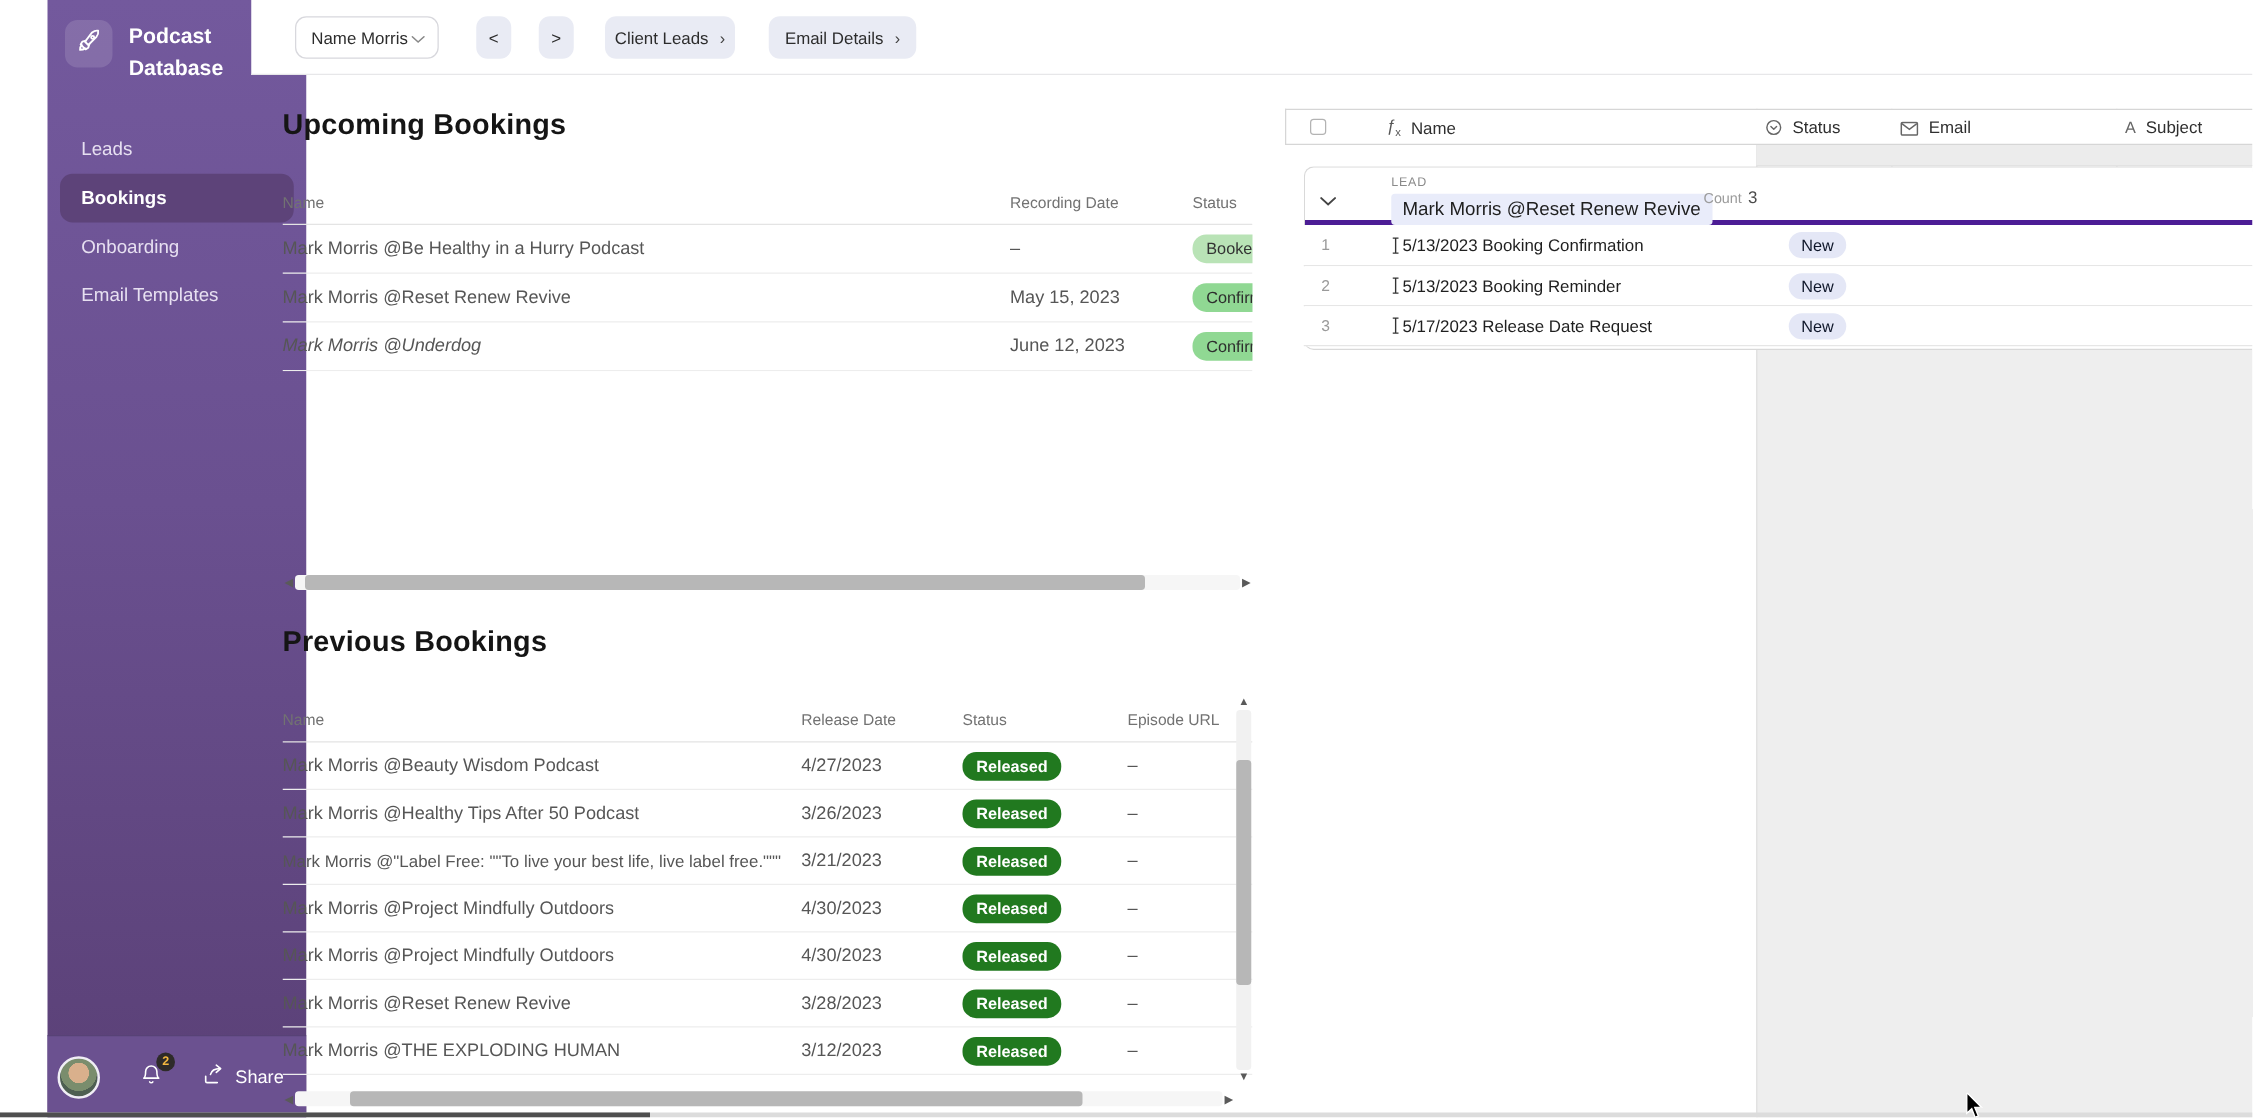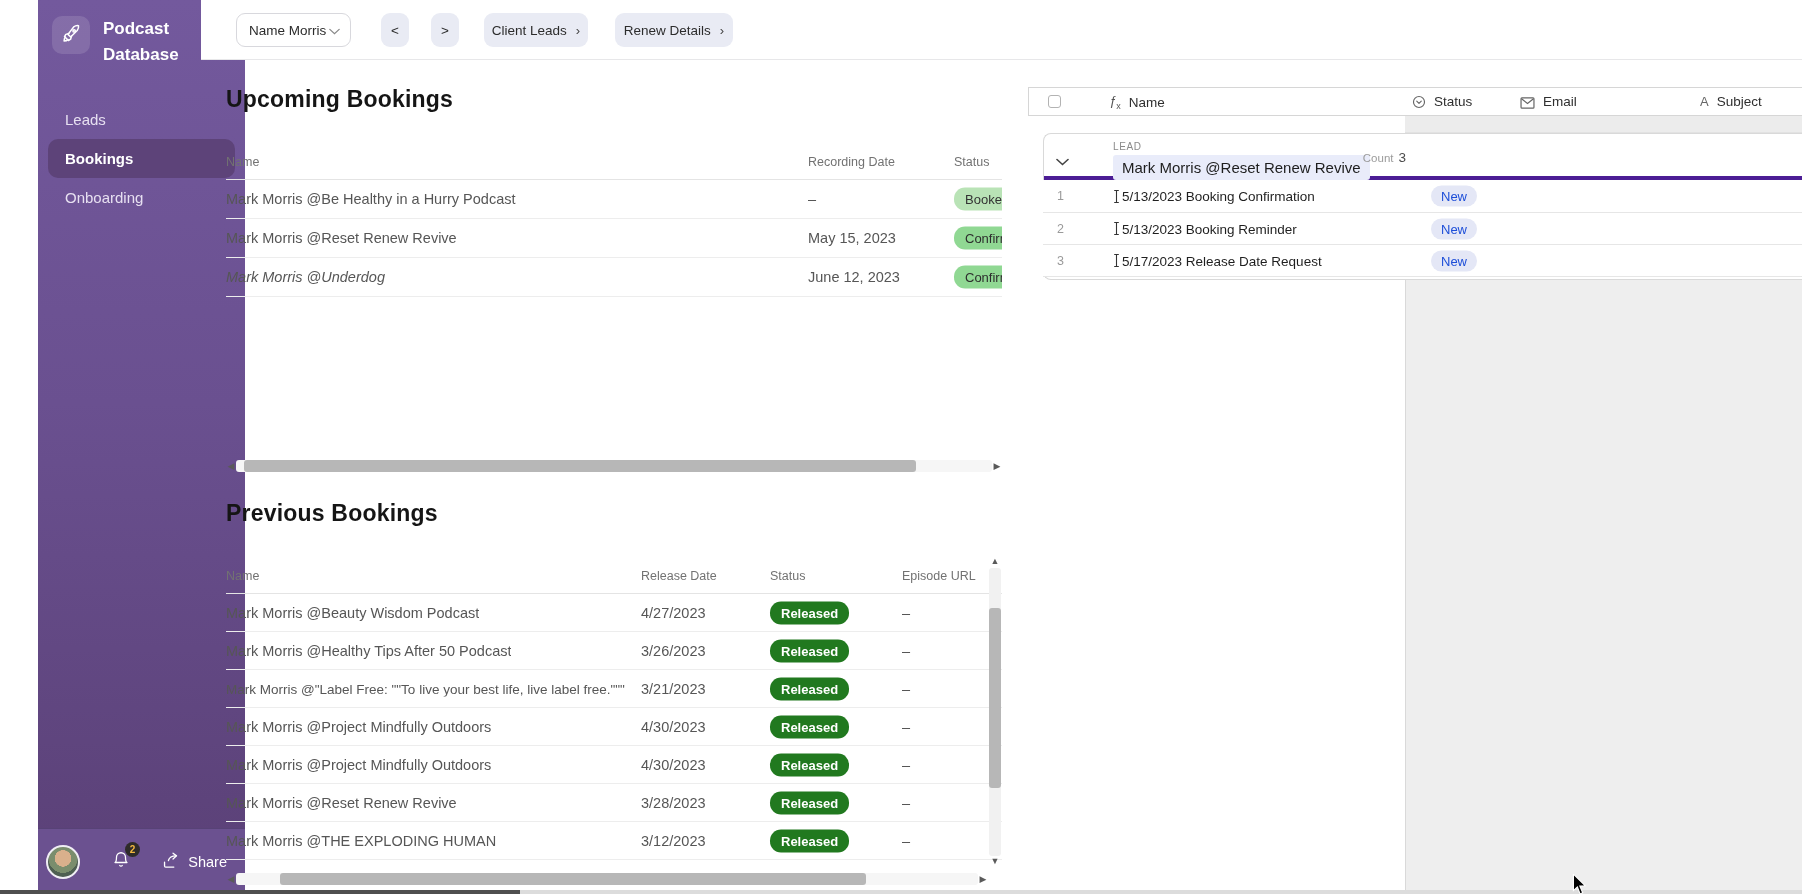--- a/index.html
+++ b/index.html
@@ -49,21 +49,21 @@
   .ltable { width:776px; overflow:hidden; }
   .l-head { position:relative; height:28px; border-bottom:1px solid #e4e4e4; }
   .l-head span { position:absolute; top:3px; font-size:12.5px; color:#727272; }
   .l-row { position:relative; border-bottom:1px solid #ededed; cursor:pointer; }
   .l-row .cell { position:absolute; top:50%; transform:translateY(-50%);
     font-size:14.5px; color:#565656; white-space:nowrap; }
   .badge { display:inline-block; border-radius:11px; padding:4px 11px; font-size:13px; white-space:nowrap; }
   .badge.booked { background:#b9e3b6; color:#333; }
   .badge.confirmed { background:#90d893; color:#2d2d2d; }
   .badge.released { background:#21791f; color:#fff; font-weight:bold; }
-  .badge.new { background:#e4e7f6; color:#1d4ed8; }
+  .badge.new { background:#e4e7f6; color:#0f172a; }
 
   
   .hscroll { position:absolute; height:14px; display:flex; align-items:center; }
   .hs-arrow { width:10px; font-size:9px; color:#5a5a5a; text-align:center; cursor:pointer; }
   .hs-track { position:relative; flex:1; height:12px; background:#f6f6f6; border-radius:3px; }
   .hs-thumb { position:absolute; top:0; height:12px; background:#b7b7b7; border-radius:3px; cursor:grab; }
   .vscroll { position:absolute; width:14px; display:flex; flex-direction:column; align-items:center; }
   .vs-arrow { height:12px; font-size:9px; color:#5a5a5a; cursor:pointer; }
   .vs-track { position:relative; flex:1; width:12px; background:#f1f1f1; border-radius:3px; }
   .vs-thumb { position:absolute; left:0; width:12px; background:#b7b7b7; border-radius:3px; cursor:grab; }
@@ -127,20 +127,21 @@
     <span class="sb-caret">
       <svg width="13" height="8" viewBox="0 0 13 8" fill="none" stroke="#fff" stroke-width="1.6" stroke-linecap="round">
           <path d="M1 1.5l5.5 5L12 1.5"></path>
         </svg>
     </span>
   </div>
   <div class="sb-nav">
     <div class="sb-item">Leads</div>
     <div class="sb-item active">Bookings</div>
     <div class="sb-item">Onboarding</div>
+    <div class="sb-item">Email Templates</div>
   </div>
   <div class="sb-footer">
     <div class="avatar"></div>
     <div class="bell-wrap">
       <span>
         <svg width="18" height="19" viewBox="0 0 24 24" fill="none" stroke="#fff" stroke-width="1.7" stroke-linecap="round" stroke-linejoin="round">
           <path d="M18 9a6 6 0 0 0-12 0c0 6-2 7-2 7h16s-2-1-2-7"></path>
           <path d="M10.3 20a2 2 0 0 0 3.4 0"></path>
         </svg>
       </span>
@@ -172,21 +173,21 @@
       <span>&lt;</span>
     </button>
   <button class="tb-btn" style="left:230px; width:28px;">
       <span>&gt;</span>
     </button>
   <button class="tb-btn" style="left:283px; width:104px;">
     <span>Client Leads</span>
       <span class="chev">›</span>
   </button>
   <button class="tb-btn" style="left:414px; width:118px;">
-    <span>Renew Details</span>
+    <span>Email Details</span>
       <span class="chev">›</span>
   </button>
 </div>
 
 <div class="abs h1" style="left:226px; top:86px;">Upcoming Bookings</div>
 
 <div class="abs ltable" style="left:226px; top:152px;">
   <div class="l-head">
     <span style="left:0;">Name</span>
     <span style="left:582px;">Recording Date</span>

